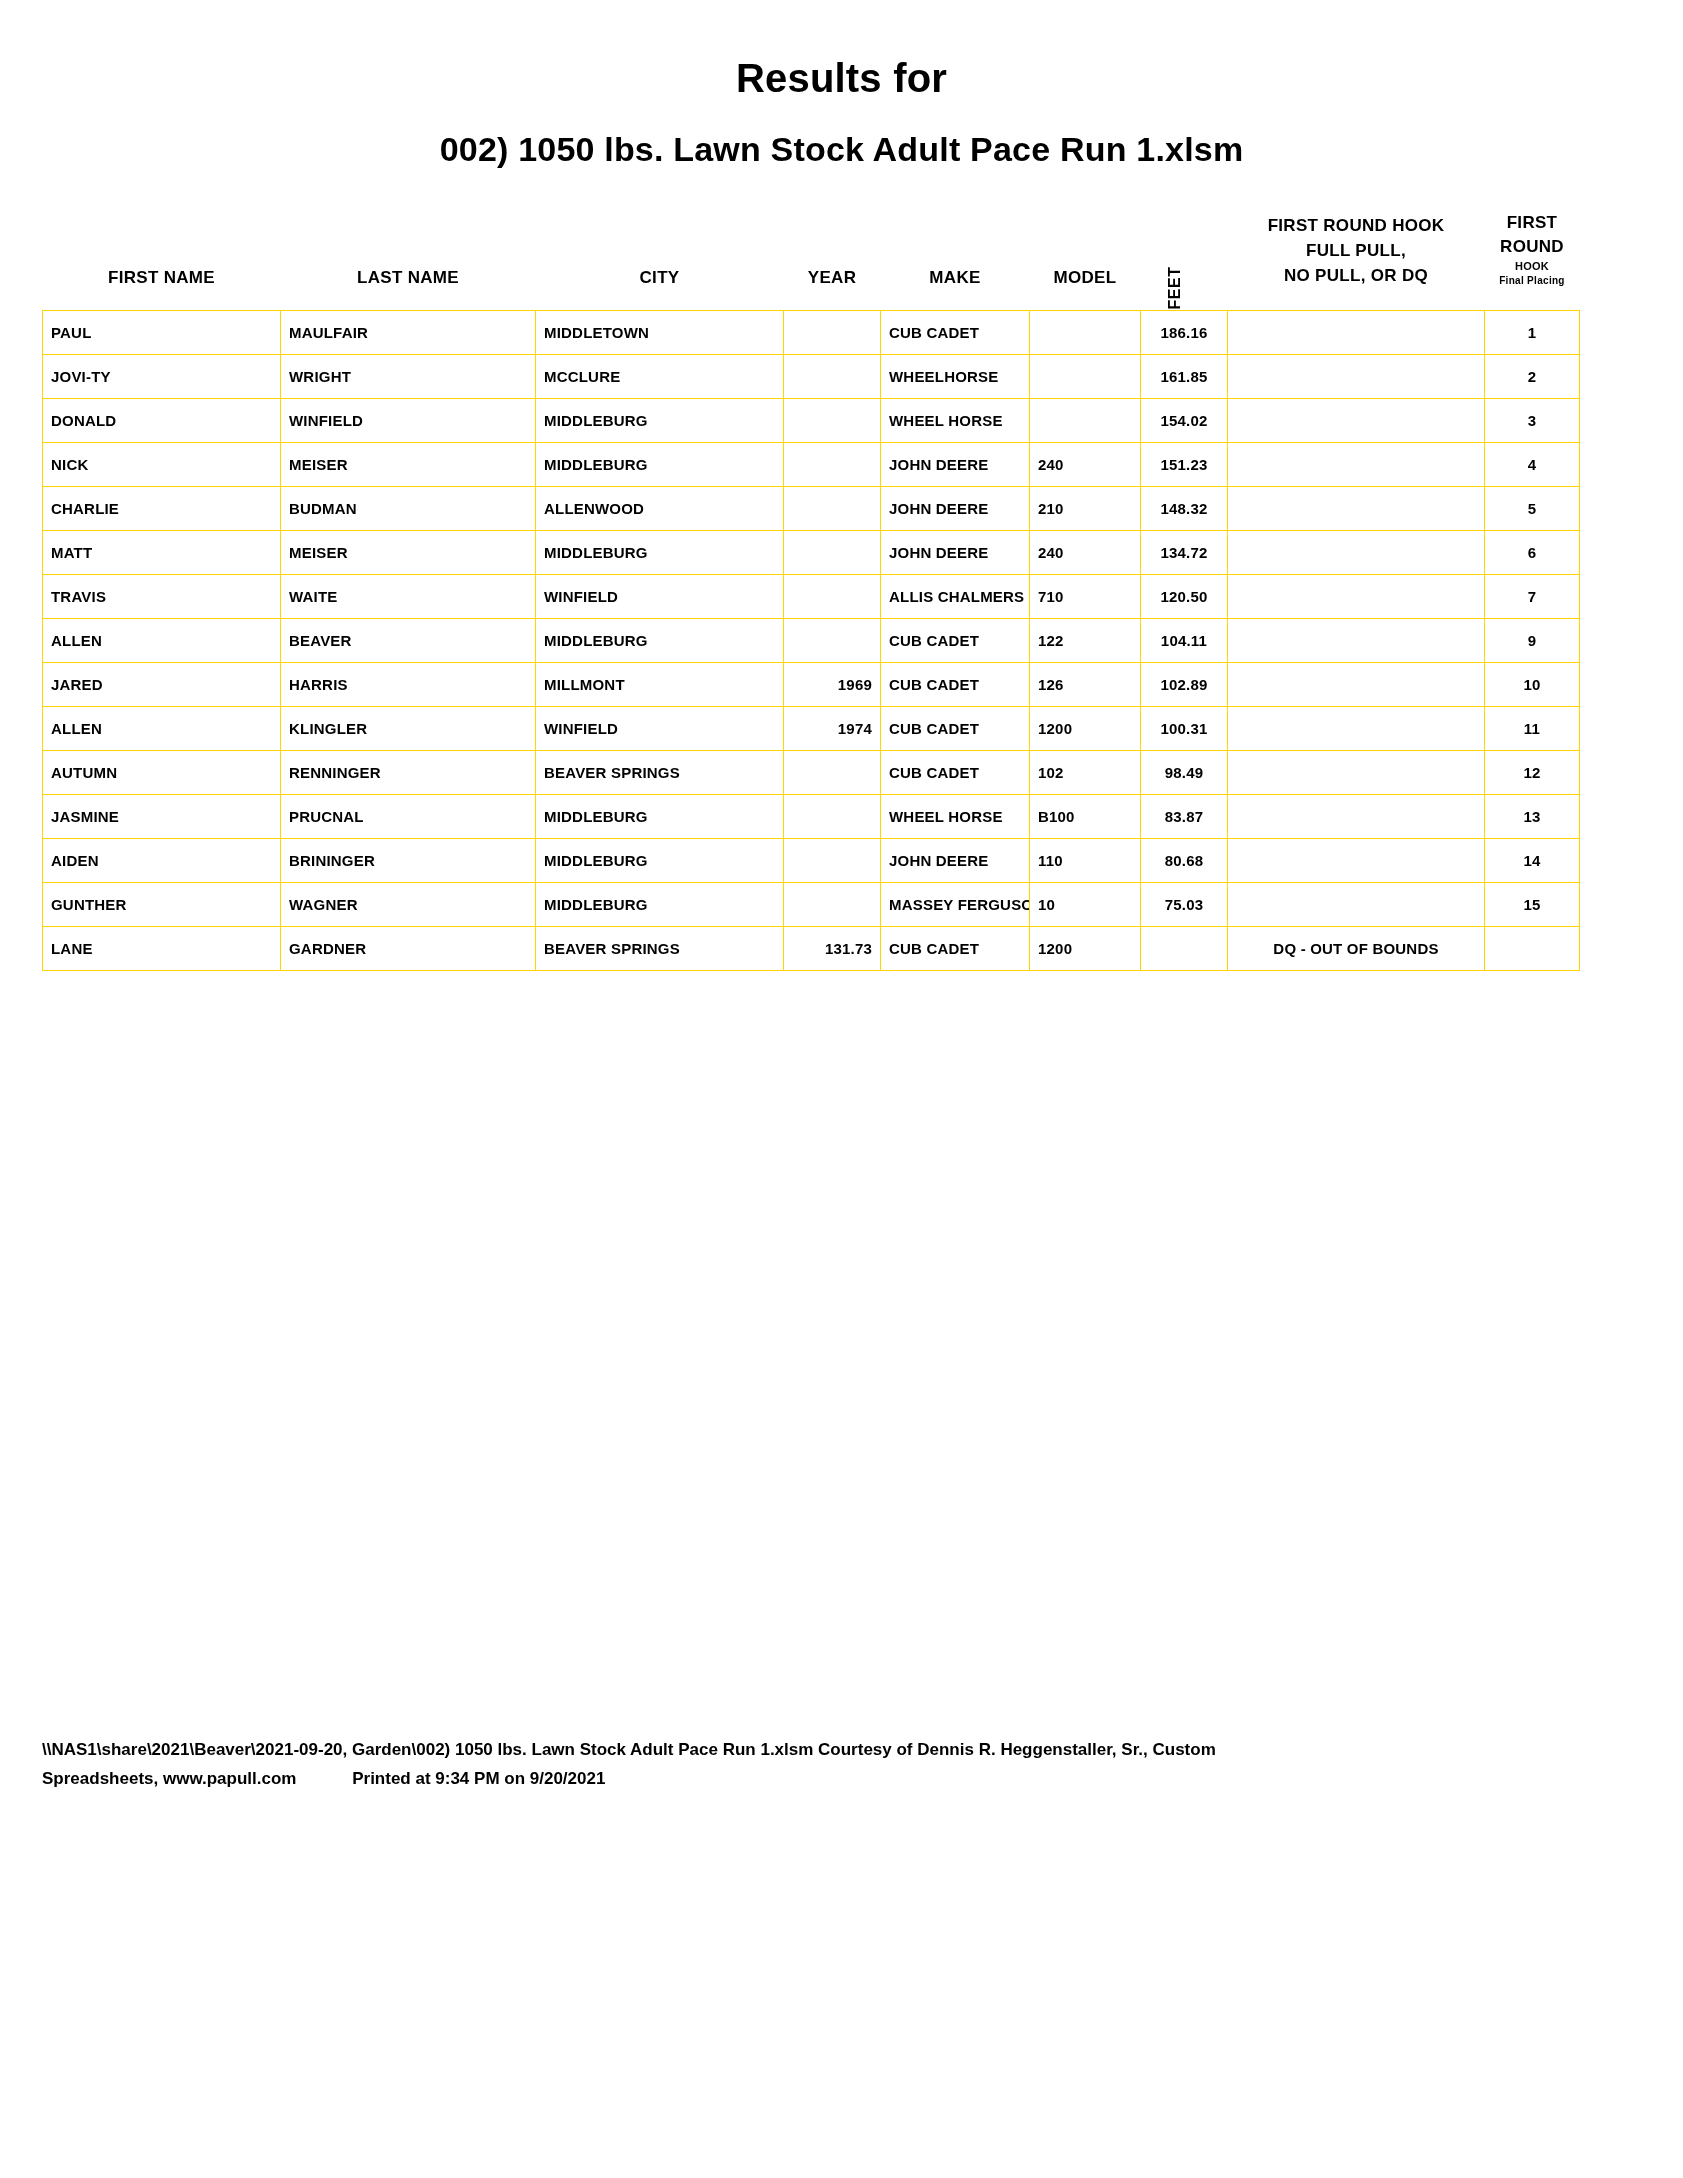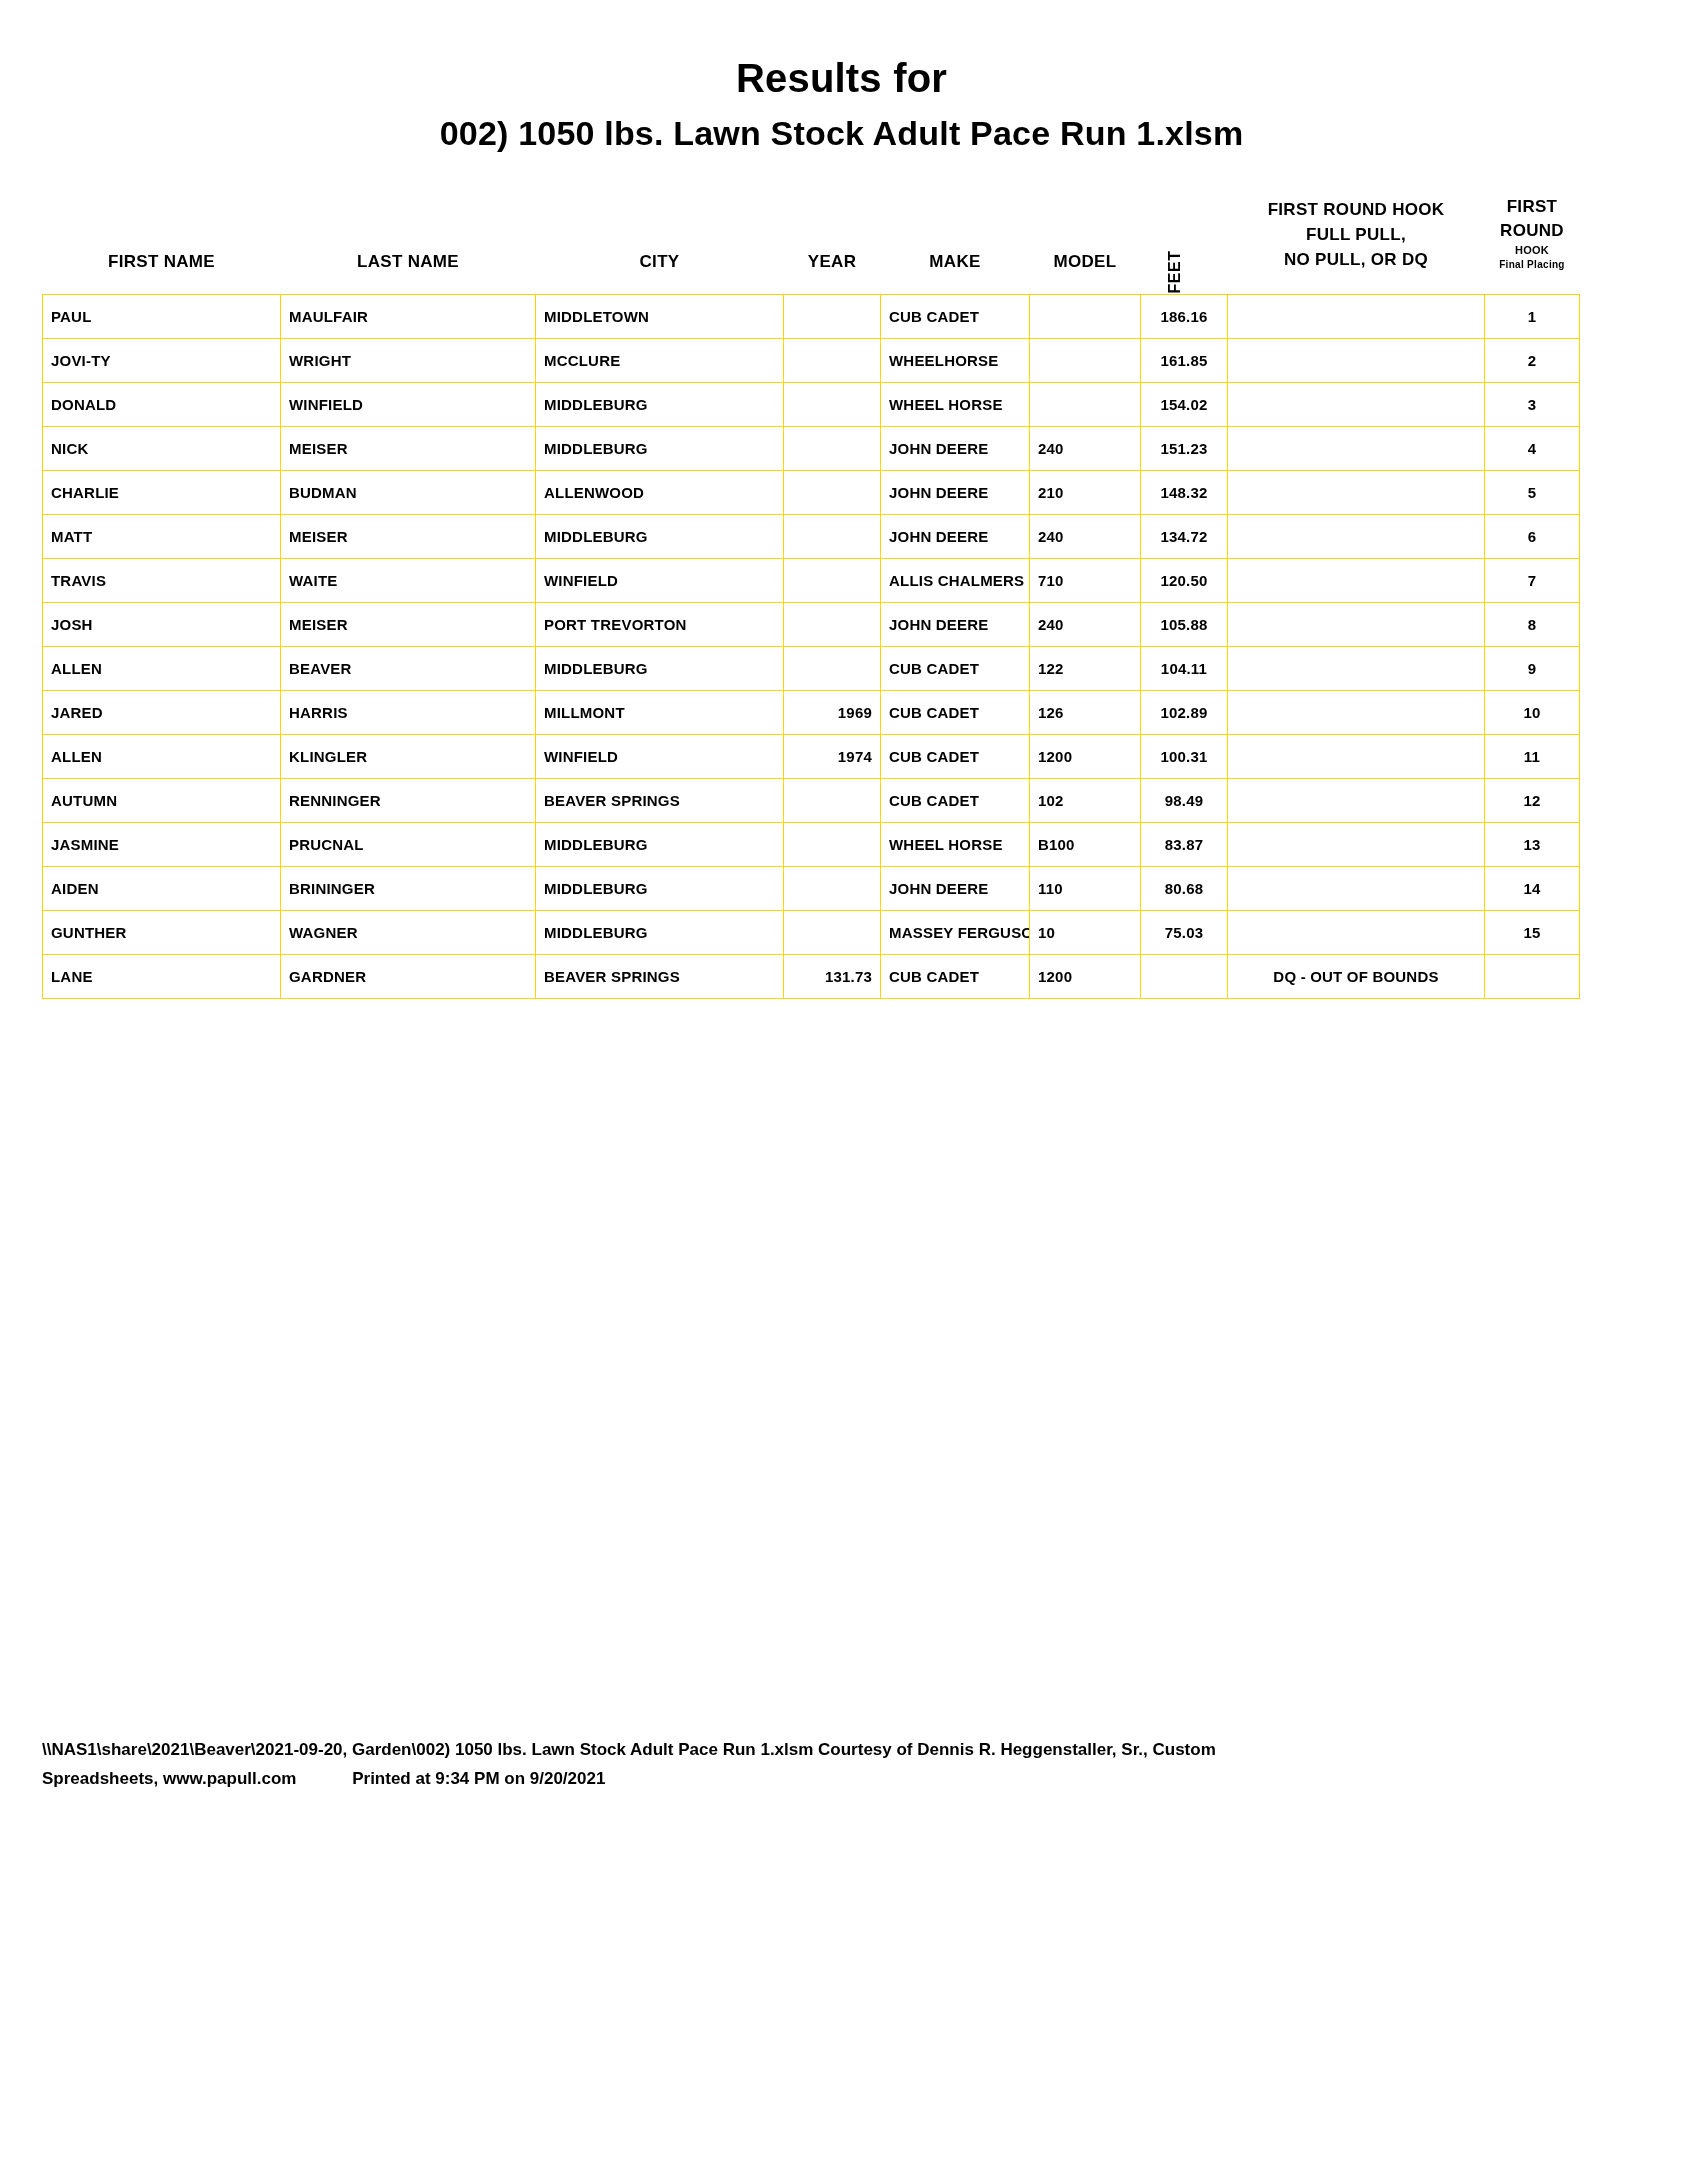--- a/index.html
+++ b/index.html
@@ -29,21 +29,21 @@
     font-size: 40px;
     font-weight: bold;
     letter-spacing: 0.2px;
     line-height: 1.25;
   }
   .title-line-2 {
     font-size: 34px;
     font-weight: bold;
     letter-spacing: 0.2px;
     line-height: 1.3;
-    margin-top: 8px;
+    margin-top: 24px;
   }
 
   table.results {
     margin-top: 36px;
     border-collapse: collapse;
     width: 1517px;
     table-layout: fixed;
   }
 
   table.results thead th {
@@ -249,31 +249,20 @@
           <td class="c-last">WAITE</td>
           <td class="c-city">WINFIELD</td>
           <td class="c-year"></td>
           <td class="c-make">ALLIS CHALMERS</td>
           <td class="c-model">710</td>
           <td class="c-feet">120.50</td>
           <td class="c-note"></td>
           <td class="c-place">7</td>
         </tr>
         <tr>
-          <td class="c-first">JOSH</td>
-          <td class="c-last">MEISER</td>
-          <td class="c-city">PORT TREVORTON</td>
-          <td class="c-year"></td>
-          <td class="c-make">JOHN DEERE</td>
-          <td class="c-model">240</td>
-          <td class="c-feet">105.88</td>
-          <td class="c-note"></td>
-          <td class="c-place">8</td>
-        </tr>
-        <tr>
           <td class="c-first">ALLEN</td>
           <td class="c-last">BEAVER</td>
           <td class="c-city">MIDDLEBURG</td>
           <td class="c-year"></td>
           <td class="c-make">CUB CADET</td>
           <td class="c-model">122</td>
           <td class="c-feet">104.11</td>
           <td class="c-note"></td>
           <td class="c-place">9</td>
         </tr>

